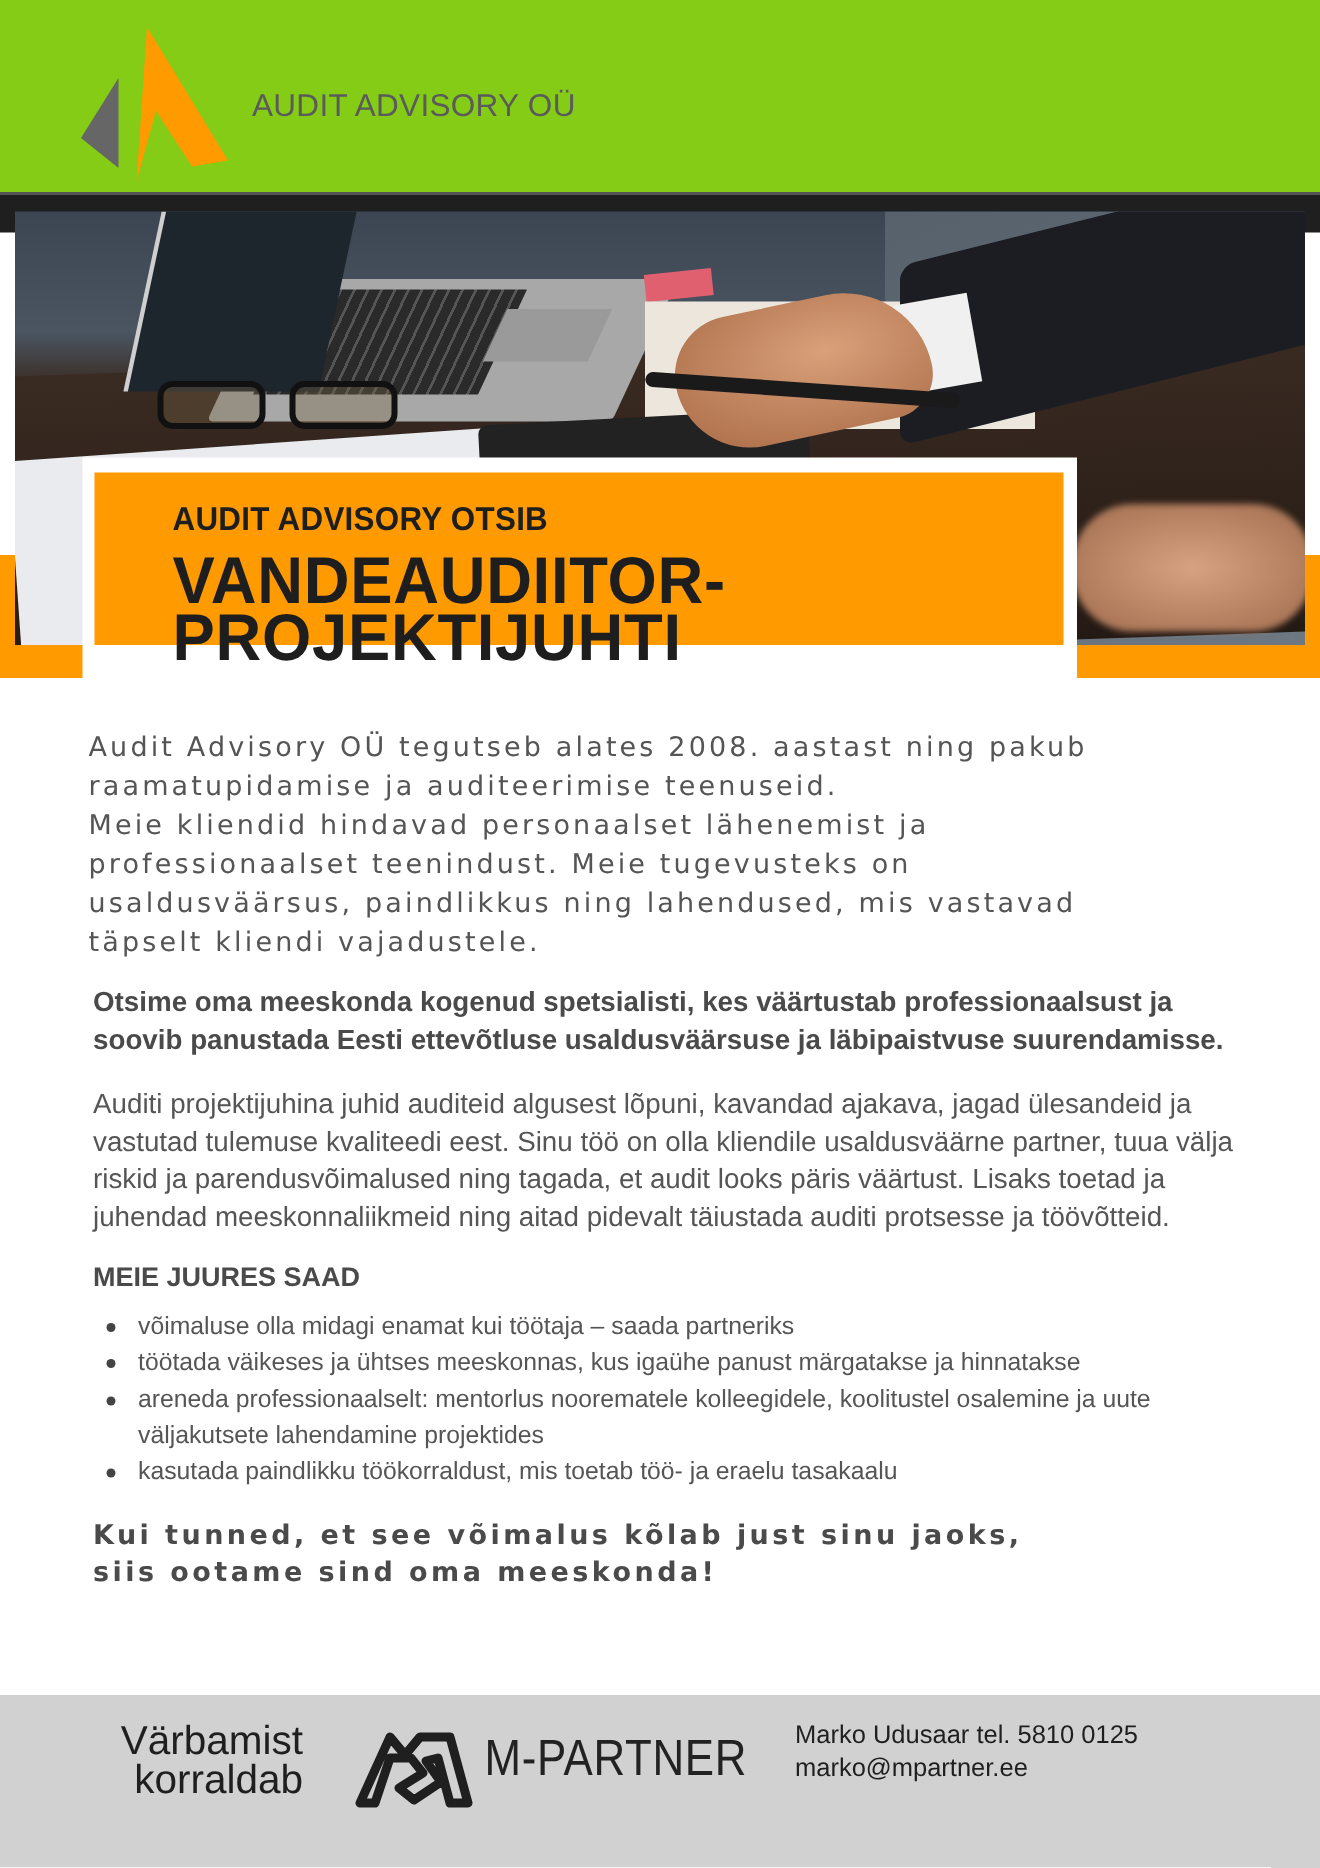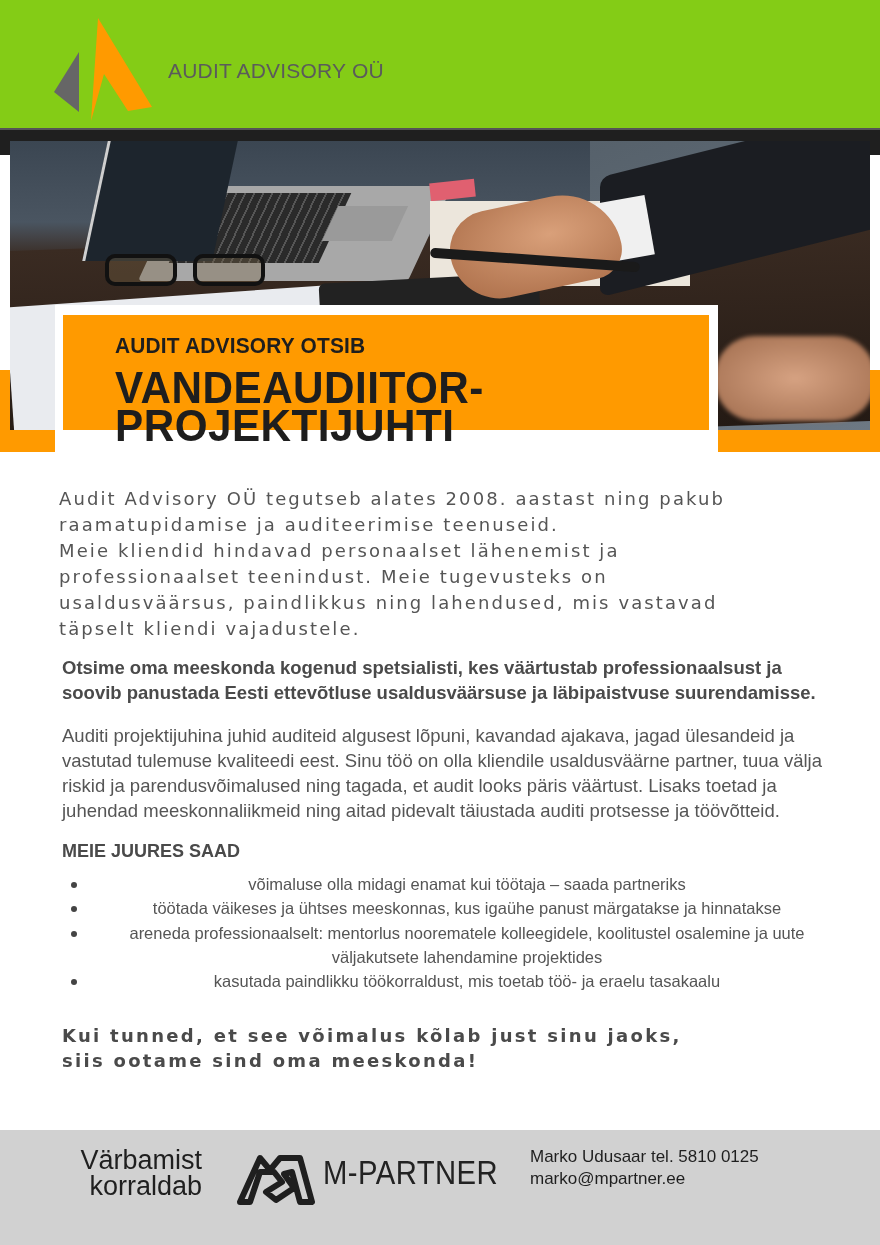--- a/index.html
+++ b/index.html
@@ -37,24 +37,24 @@
     .title-card { position: absolute; left: 55px; top: 305px; width: 663px; height: 170px; background: #ffffff; }
     .title-inner { position: absolute; left: 8px; top: 10px; width: 646px; height: 115px; background: #ff9a00; padding: 18px 0 0 52px; }
     .title-kicker { font-family: "Liberation Sans", sans-serif; font-weight: bold; font-size: 22px; color: #1e1e1e; letter-spacing: 0.2px; transform: scaleX(0.95); transform-origin: left; }
     .title-main { font-family: "Liberation Sans", sans-serif; font-weight: bold; font-size: 44px; line-height: 38px; color: #1e1e1e; margin-top: 10px; letter-spacing: 0.5px; transform: scaleX(0.96); transform-origin: left; }
 
     .content { position: absolute; left: 62px; top: 486px; width: 780px; }
     .intro { font-family: "DejaVu Sans", sans-serif; font-size: 18px; line-height: 26px; letter-spacing: 2.1px; color: #555; white-space: pre-line; margin-left: -3px; }
     .lead { font-family: "Liberation Sans", sans-serif; font-weight: bold; font-size: 18.5px; line-height: 25px; color: #4a4a4a; margin-top: 13px; }
     .desc { font-family: "Liberation Sans", sans-serif; font-size: 18.5px; line-height: 25px; color: #555; margin-top: 18px; }
     .benefits-title { font-family: "Liberation Sans", sans-serif; font-weight: bold; font-size: 18px; color: #4a4a4a; margin-top: 18px; }
-    .benefits { list-style: none; margin-top: 10px; text-align: center; }
+    .benefits { list-style: none; margin-top: 10px; }
     .benefits li { position: relative; padding-left: 30px; font-size: 16.5px; line-height: 24.3px; color: #555; }
     .benefits li .bullet { position: absolute; left: 9px; top: 10px; width: 6px; height: 6px; background: #444; border-radius: 50%; }
-    .closing { font-family: "DejaVu Sans", sans-serif; font-weight: bold; font-size: 18px; line-height: 25px; letter-spacing: 2.3px; color: #4a4a4a; margin-top: 30px; white-space: pre-line; }
+    .closing { font-family: "DejaVu Sans", sans-serif; font-weight: bold; font-size: 18px; line-height: 25px; letter-spacing: 2.3px; color: #4a4a4a; margin-top: 18px; white-space: pre-line; }
 
     .footer { position: absolute; left: 0; top: 1130px; width: 880px; height: 115px; background: #d1d1d1; }
     .recruit-label { position: absolute; left: 52px; top: 17px; width: 150px; text-align: right; font-family: "Liberation Sans", sans-serif; font-size: 27px; line-height: 26px; color: #1f1f1f; white-space: pre-line; }
     .mp-logo { position: absolute; left: 236px; top: 22px; width: 80px; height: 55px; }
     .mp-name { position: absolute; left: 323px; top: 23px; font-family: "Liberation Sans", sans-serif; font-size: 34px; color: #222; transform: scaleX(0.86); transform-origin: left; letter-spacing: 0.5px; }
     .contact { position: absolute; left: 530px; top: 16px; font-family: "Liberation Sans", sans-serif; font-size: 17px; line-height: 21.5px; color: #1f1f1f; }
   </style>
 </head>
 <body>
 

